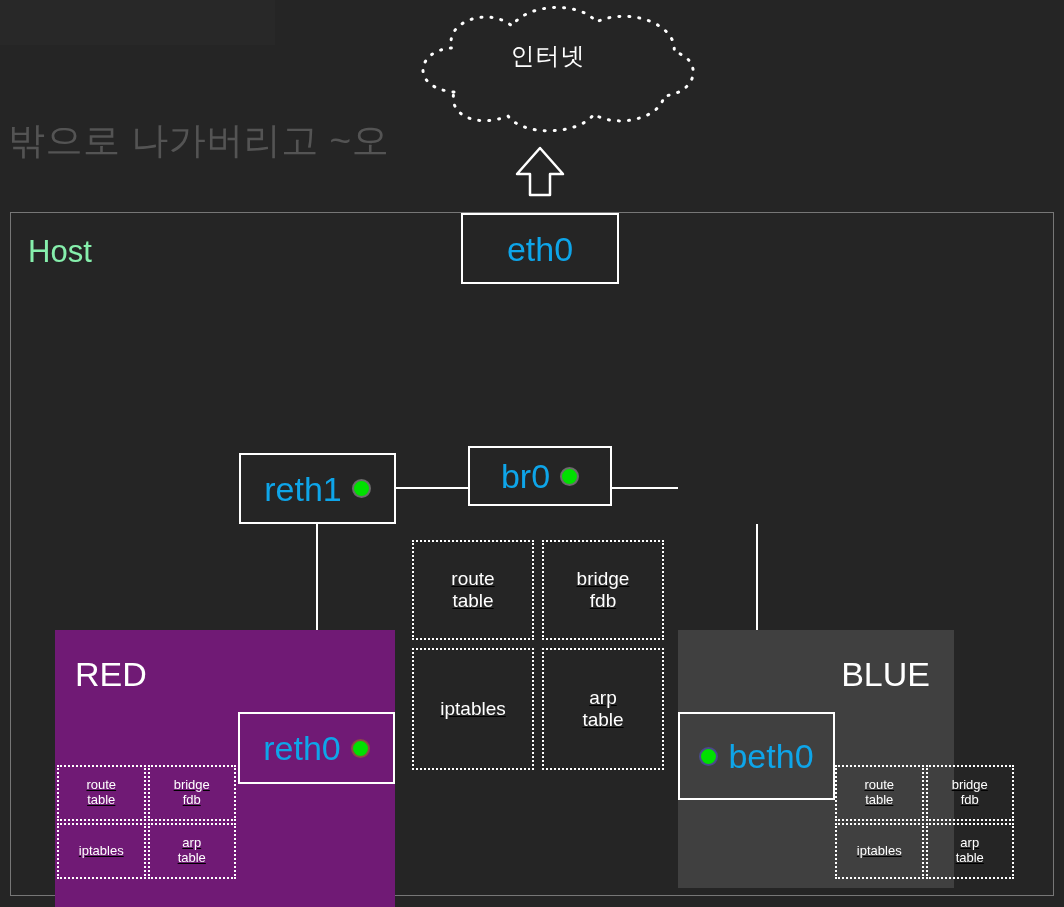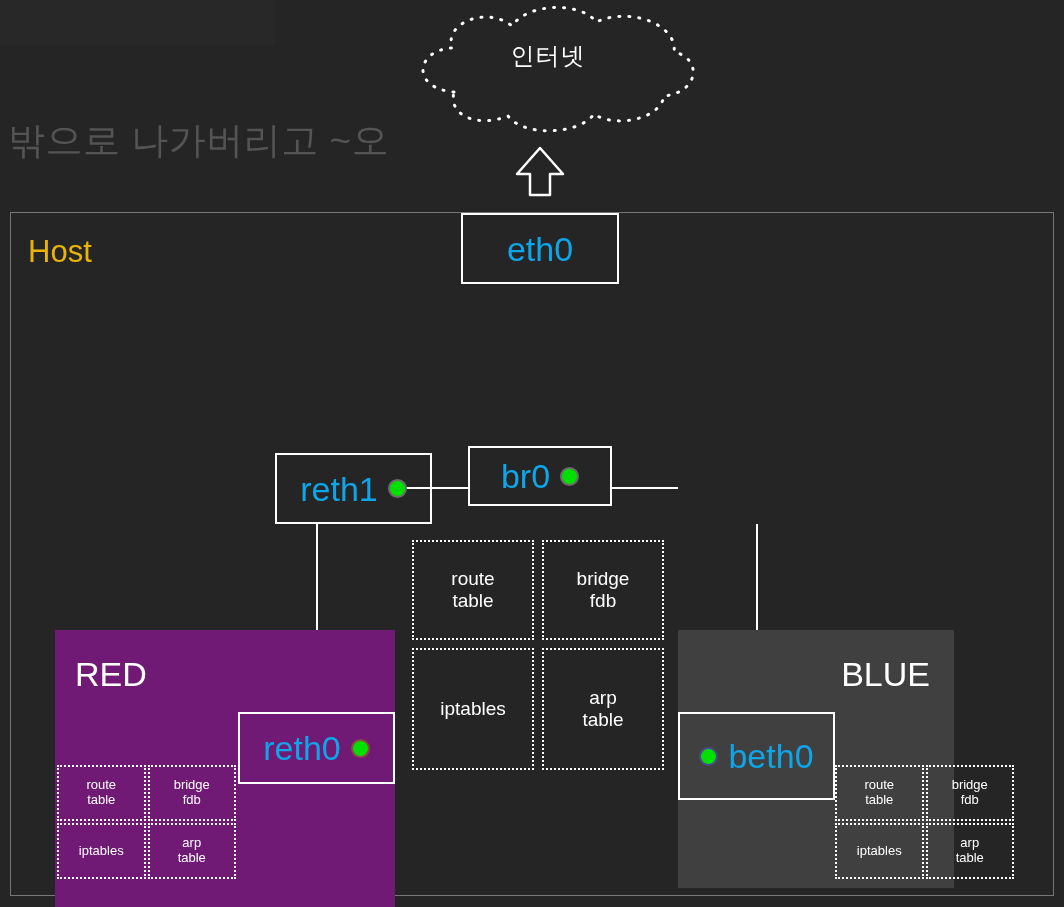--- a/index.html
+++ b/index.html
@@ -56,21 +56,21 @@
   
   .host-box {
     left: 10px; top: 212px;
     width: 1044px; height: 684px;
     border: 1px solid #777777;
     box-sizing: border-box;
   }
   .host-label {
     left: 28px; top: 234px;
     font-size: 31px;
-    color: #eab308;
+    color: #86efac;
   }
 
   
   .ifbox {
     border: 2px solid #ffffff;
     box-sizing: border-box;
     display: flex;
     align-items: center;
     justify-content: center;
     gap: 10px;
@@ -86,21 +86,21 @@
     background: #00e000;
     border: 2px solid #6b6b6b;
     box-sizing: border-box;
     flex: 0 0 auto;
   }
   .dot.on-red   { border-color: #8a4a46; }
   .dot.on-blue  { border-color: #4a4a8a; }
 
   
   #eth0-box  { left: 461px; top: 213px; width: 158px; height: 71px; }
-  #reth1-box { left: 239px; top: 453px; width: 157px; height: 71px; margin-left: 36px; }
+  #reth1-box { left: 239px; top: 453px; width: 157px; height: 71px; }
   #br0-box   { left: 468px; top: 446px; width: 144px; height: 60px; }
   #beth1-box { left: 678px; top: 453px; width: 157px; height: 71px; }
   #reth0-box { left: 238px; top: 712px; width: 157px; height: 72px; }
   #beth0-box { left: 678px; top: 712px; width: 157px; height: 88px; }
 
   
   .line { background: #ffffff; }
   .h-line { height: 2px; }
   .v-line { width: 2px; }
 
@@ -116,20 +116,21 @@
   }
   #red-ns .ns-label  { left: 20px;  top: 27px; }
   #blue-ns .ns-label { right: 24px; top: 27px; }
 
   
   .tables {
     position: absolute;
     display: grid;
     grid-template-columns: 1fr 1fr;
     grid-template-rows: 1fr 1fr;
+    text-decoration: underline;
   }
   .tcell {
     border: 2px dotted #ffffff;
     box-sizing: border-box;
     display: flex;
     align-items: center;
     justify-content: center;
     text-align: center;
     color: #ffffff;
     line-height: 1.15;

